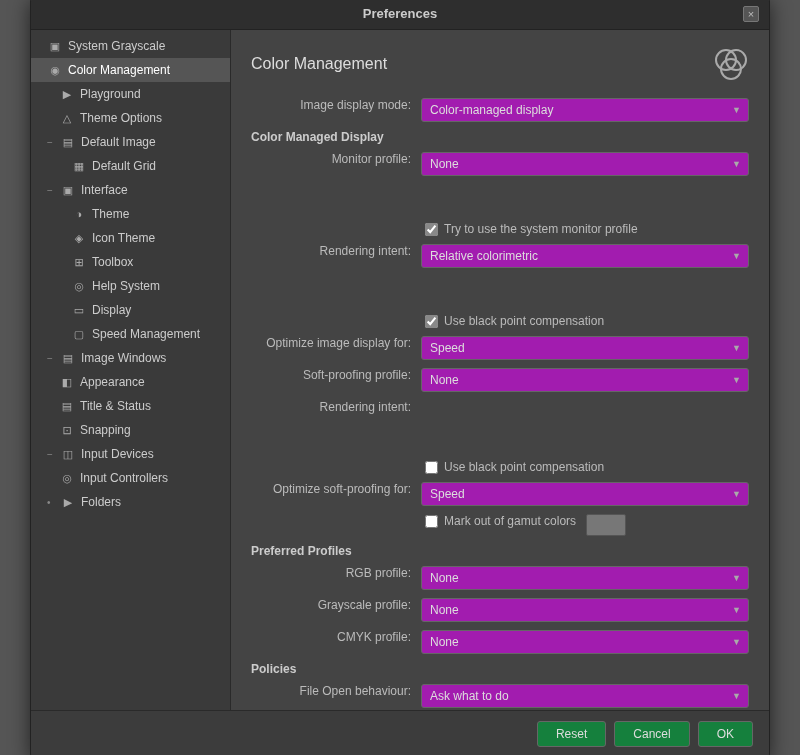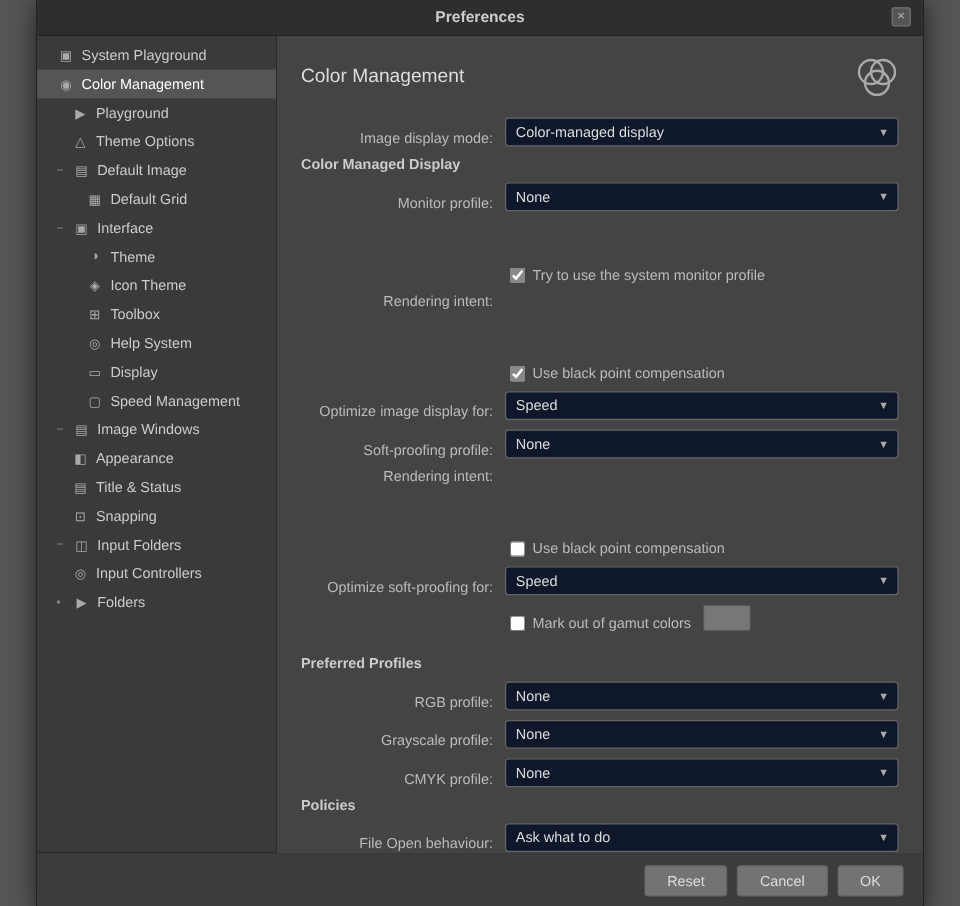--- a/index.html
+++ b/index.html
@@ -112,36 +112,36 @@
       margin-bottom: 16px;
     }
     .content-title {
       font-size: 16px;
       color: #ddd;
       font-weight: normal;
     }
     
     .form-row {
       display: flex;
-      align-items: flex-end;
+      align-items: flex-start;
       margin-bottom: 8px;
     }
     .form-label {
       width: 170px;
       text-align: right;
       padding-right: 10px;
       color: #bbb;
       font-size: 12px;
       flex-shrink: 0;
     }
     .form-control-full {
       flex: 1;
     }
     select {
-      background: #0f172a;
+      background: #a21caf;
       color: #ddd;
       border: 1px solid #666;
       border-radius: 3px;
       padding: 4px 24px 4px 8px;
       font-size: 12px;
       width: 100%;
       appearance: none;
       -webkit-appearance: none;
       cursor: pointer;
       outline: none;
@@ -182,22 +182,22 @@
       cursor: pointer;
     }
     input[type="checkbox"] {
       width: 13px;
       height: 13px;
       accent-color: #888;
       cursor: pointer;
     }
     .gamut-row {
       display: flex;
-      align-items: flex-end;
-      margin-bottom: 20px;
+      align-items: flex-start;
+      margin-bottom: 8px;
       padding-left: 174px;
     }
     .gamut-row label {
       display: flex;
       align-items: center;
       gap: 6px;
       color: #bbb;
       font-size: 12px;
       cursor: pointer;
     }
@@ -217,21 +217,21 @@
       gap: 8px;
       padding: 10px 16px;
       border-top: 1px solid #2a2a2a;
       background: #3c3c3c;
       border-radius: 0 0 4px 4px;
     }
     .btn {
       padding: 5px 18px;
       border-radius: 3px;
       border: 1px solid #666;
-      background: #737373;
+      background: #15803d;
       color: #ddd;
       font-size: 12px;
       cursor: pointer;
     }
   </style>
 </head>
 <body>
 
 <div class="dialog">
 
@@ -239,21 +239,21 @@
     <span class="dialog-title">Preferences</span>
     <div class="close-btn">×</div>
   </div>
 
   <div class="dialog-body">
 
     <div class="sidebar">
 
       <div class="sidebar-item level1">
         <span class="sidebar-icon">▣</span>
-        <span>System Playground</span>
+        <span>System Grayscale</span>
       </div>
 
       <div class="sidebar-item level1 active">
         <span class="sidebar-icon">◉</span>
         <span>Color Management</span>
       </div>
 
       <div class="sidebar-item level2">
         <span class="sidebar-icon">▶</span>
         <span>Playground</span>
@@ -328,21 +328,21 @@
       </div>
 
       <div class="sidebar-item level2">
         <span class="sidebar-icon">⊡</span>
         <span>Snapping</span>
       </div>
 
       <div class="sidebar-item level1">
         <span class="collapse-indicator">−</span>
         <span class="sidebar-icon">◫</span>
-        <span>Input Folders</span>
+        <span>Input Devices</span>
       </div>
 
       <div class="sidebar-item level2">
         <span class="sidebar-icon">◎</span>
         <span>Input Controllers</span>
       </div>
 
       <div class="sidebar-item level1">
         <span style="width:10px;margin-right:3px;color:#888;font-size:10px;">•</span>
         <span class="sidebar-icon">▶</span>
@@ -385,20 +385,25 @@
 
       <div class="checkbox-row">
         <label>
           <input type="checkbox" checked="" style="">
           <span>Try to use the system monitor profile</span>
         </label>
       </div>
 
       <div class="form-row">
         <span class="form-label">Rendering intent:</span>
+        <div class="select-wrapper form-control-full">
+          <select>
+            <option>Relative colorimetric</option>
+          </select>
+        </div>
       </div>
 
       <div class="checkbox-row">
         <label>
           <input type="checkbox" checked="" style="">
           <span>Use black point compensation</span>
         </label>
       </div>
 
       <div class="form-row">

